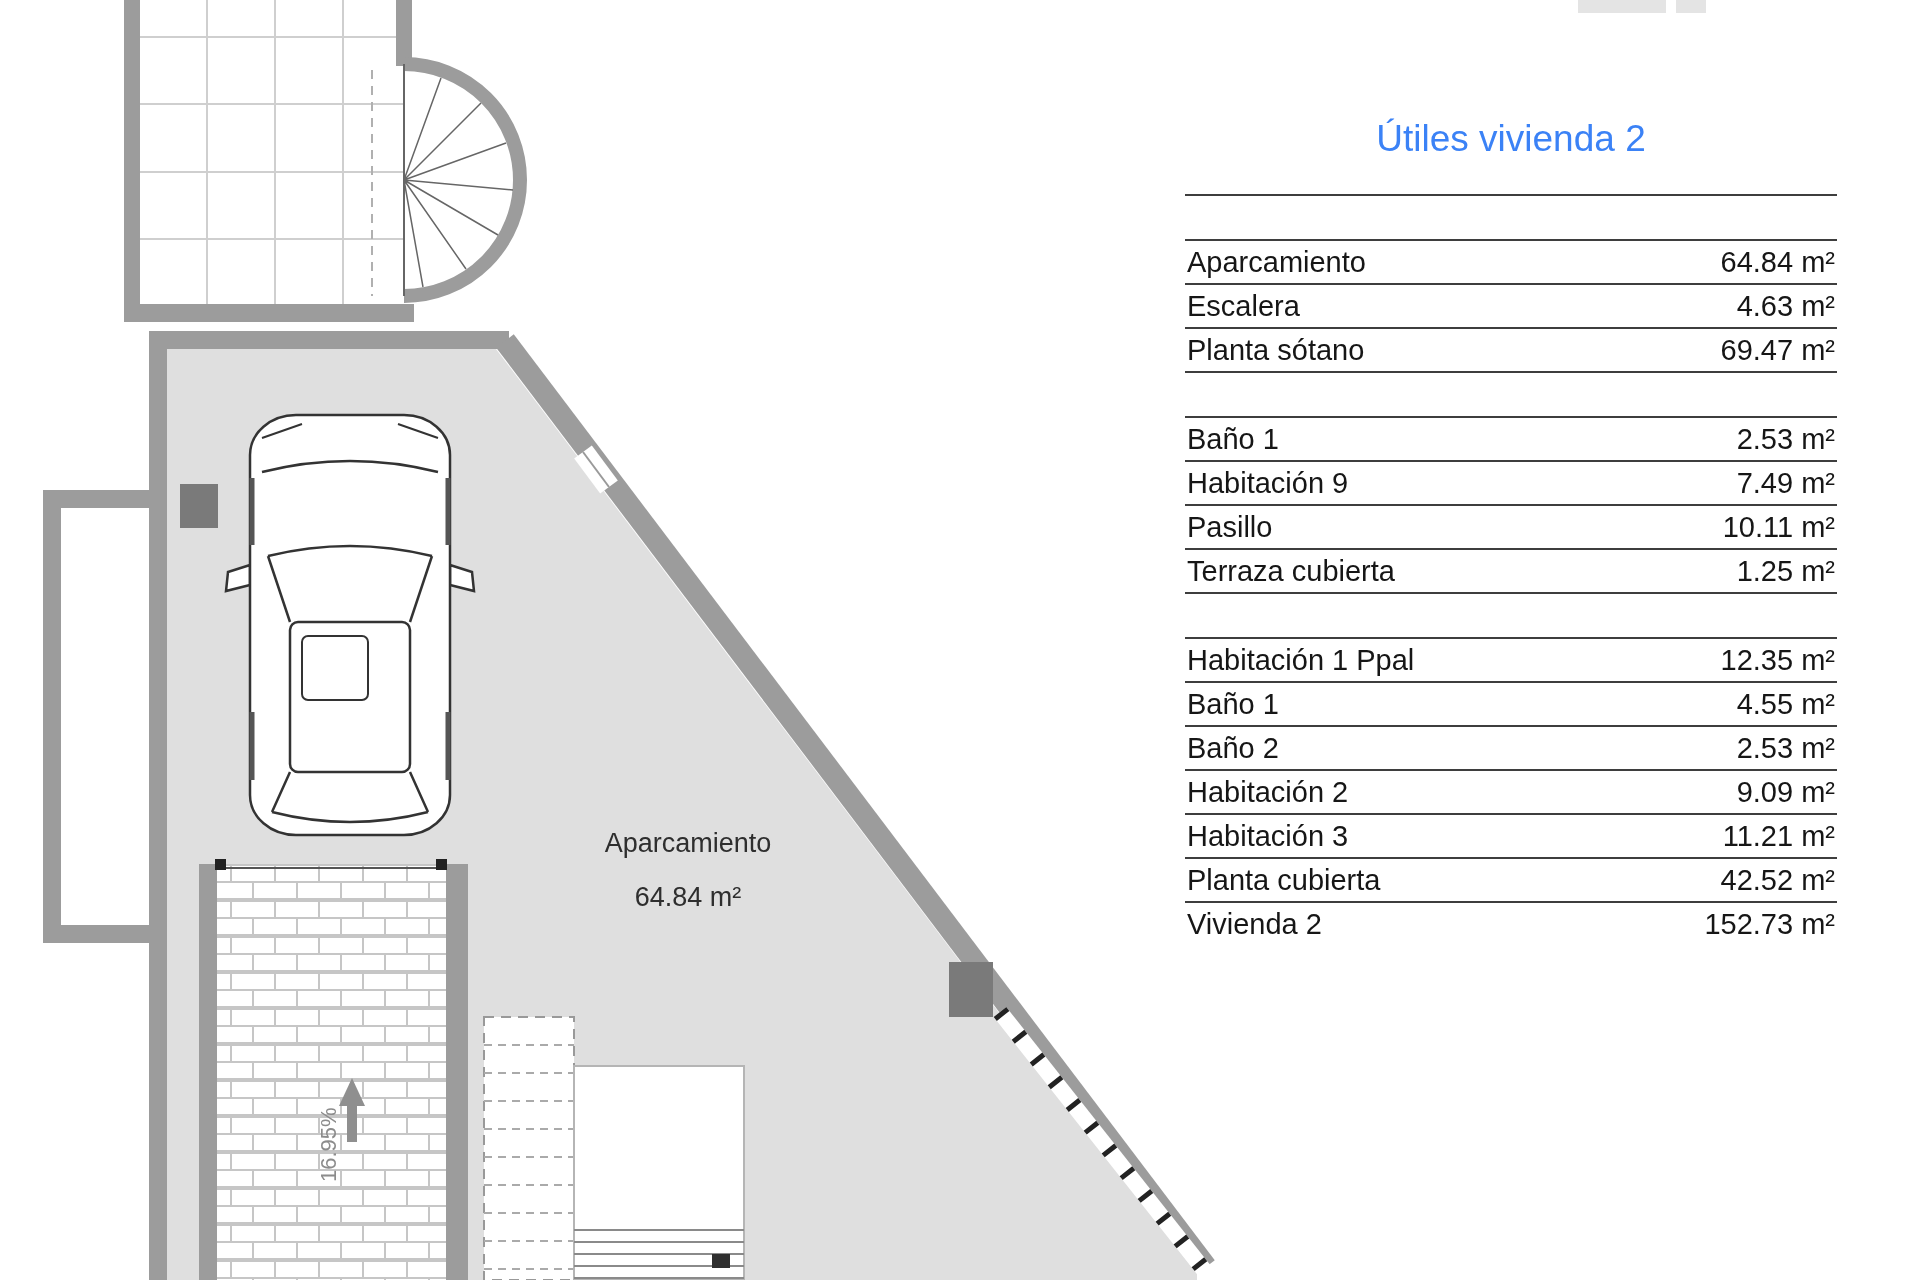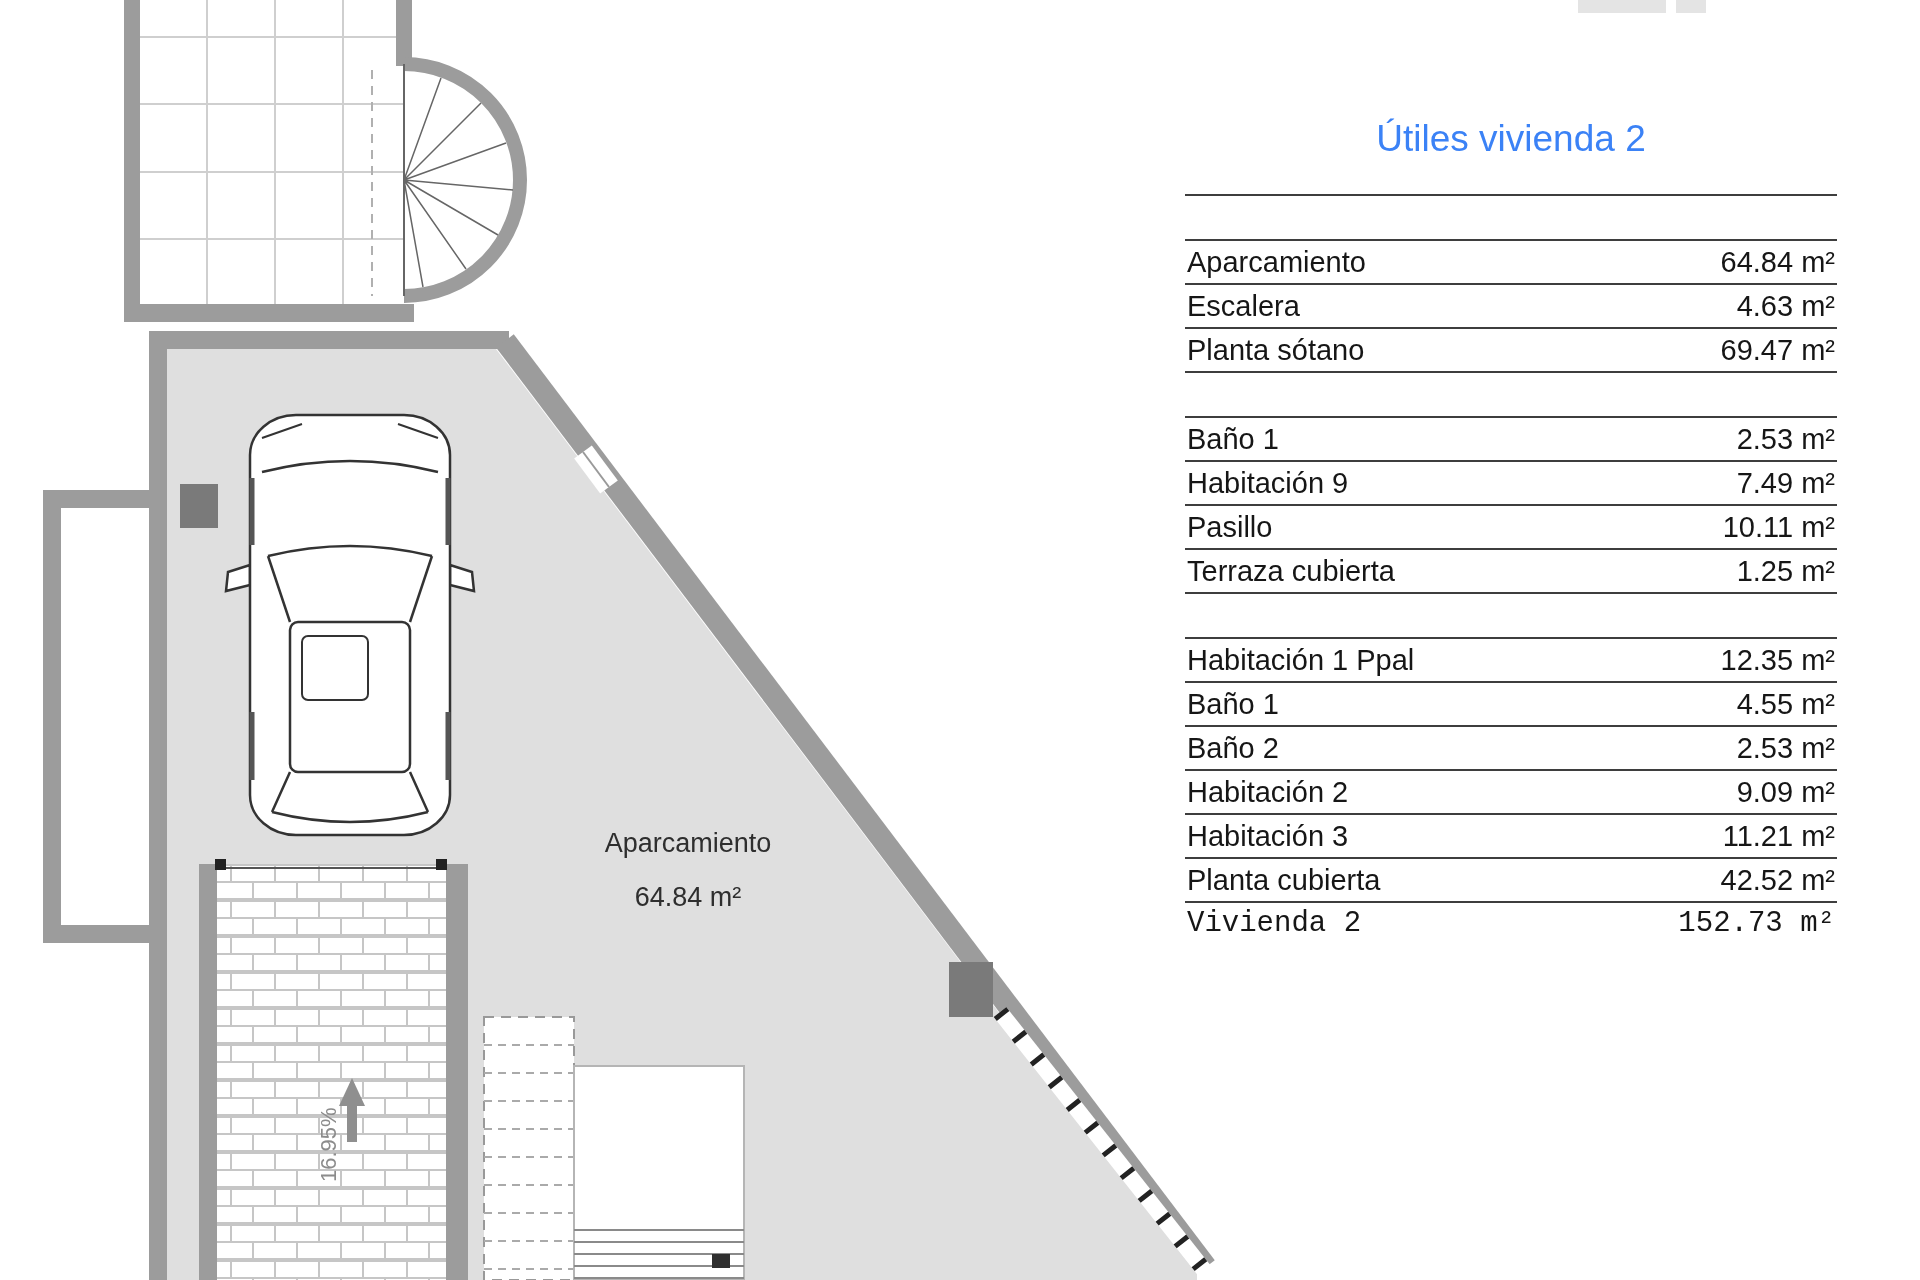--- a/index.html
+++ b/index.html
@@ -10,21 +10,21 @@
   .plan-svg { position:absolute; left:0; top:0; }
   .plan-svg text { font-family:"Liberation Sans", sans-serif; }
 
   .areas-table { position:absolute; left:1185px; top:118px; width:652px; color:#161616; }
   .table-title { font-size:37px; text-align:center; padding-bottom:34px;
                  border-bottom:2px solid #3e3e3e; color:#3b82f6; }
   .tgroup { margin-top:43px; border-top:2px solid #3e3e3e; }
   .trow { display:flex; justify-content:space-between; align-items:baseline;
           height:44px; line-height:42px; font-size:29px; padding:0 2px;
           border-bottom:2px solid #3e3e3e; }
-  .tgroup:last-child .trow:last-child { border-bottom:none;font-family:Liberation Mono, monospace; }
+  .tgroup:last-child .trow:last-child { border-bottom:none; }
   .tvalue { text-align:right; }
 
   .artifact { position:absolute; background:#c9c9c9; opacity:.5; }
   .artifact.a1 { left:1578px; top:0; width:88px; height:13px; }
   .artifact.a2 { left:1676px; top:0; width:30px; height:13px; }
 </style>
 </head>
 <body>
 
 <div class="stage">

